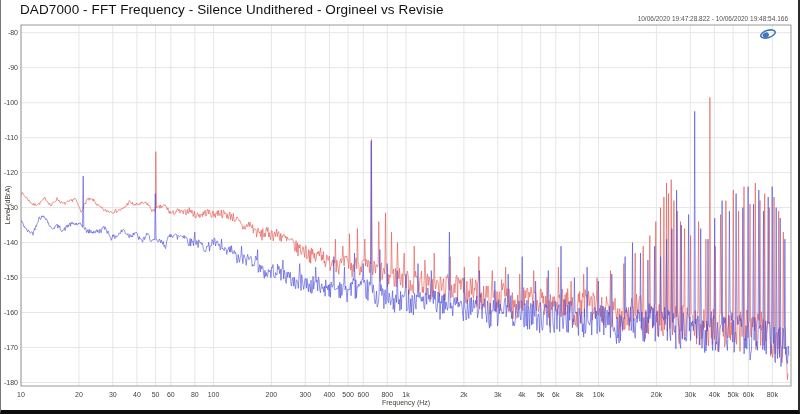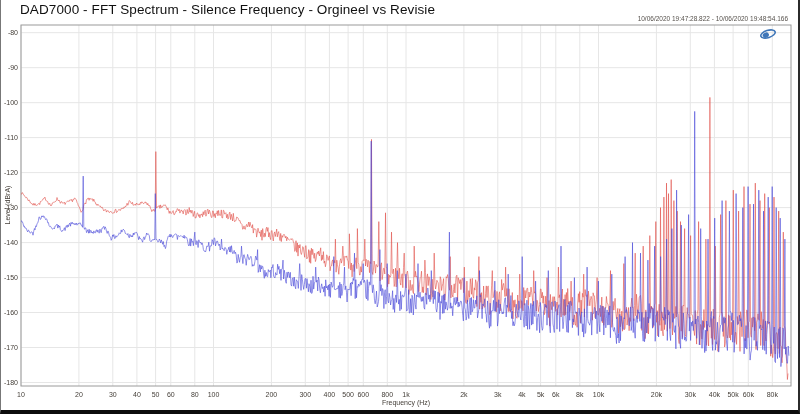--- a/index.html
+++ b/index.html
@@ -26,21 +26,21 @@
   }
   #chart{position:absolute;left:0;top:0;}
   .logo{position:absolute;left:756px;top:27px;}
   svg text{font-family:"Liberation Sans",sans-serif;}
 </style>
 </head>
 <body>
 
 <div class="window">
 
-  <div class="title">DAD7000 - FFT Spectrum - Silence Frequency - Orgineel vs Revisie</div>
+  <div class="title">DAD7000 - FFT Frequency - Silence Undithered - Orgineel vs Revisie</div>
   <div class="timestamp">10/06/2020 19:47:28.822 - 10/06/2020 19:48:54.166</div>
 
   <svg id="chart" width="800" height="414" viewBox="0 0 800 414">
       <clipPath id="pc">
         <rect x="20" y="25" width="770" height="361"></rect>
       </clipPath>
       <g stroke="#e6e6e6" stroke-width="1">
         <line x1="20.0" y1="25" x2="20.0" y2="386"></line>
         <line x1="77.9" y1="25" x2="77.9" y2="386"></line>
         <line x1="111.8" y1="25" x2="111.8" y2="386"></line>

